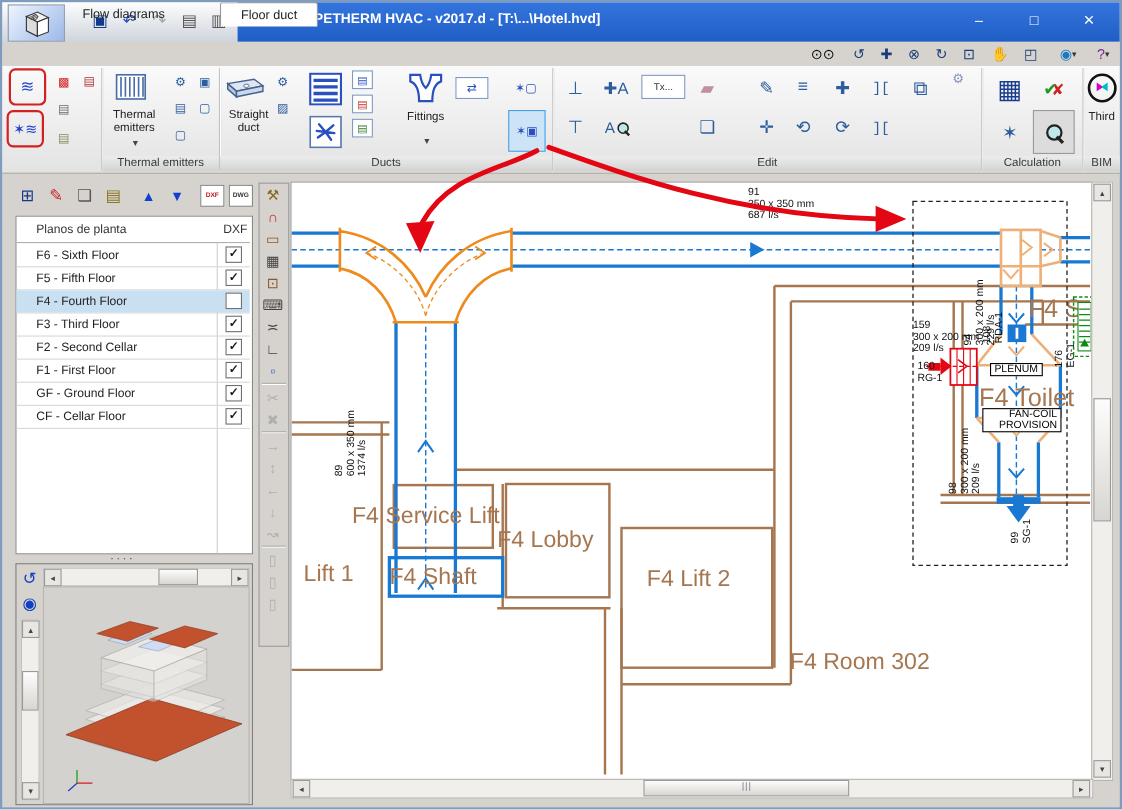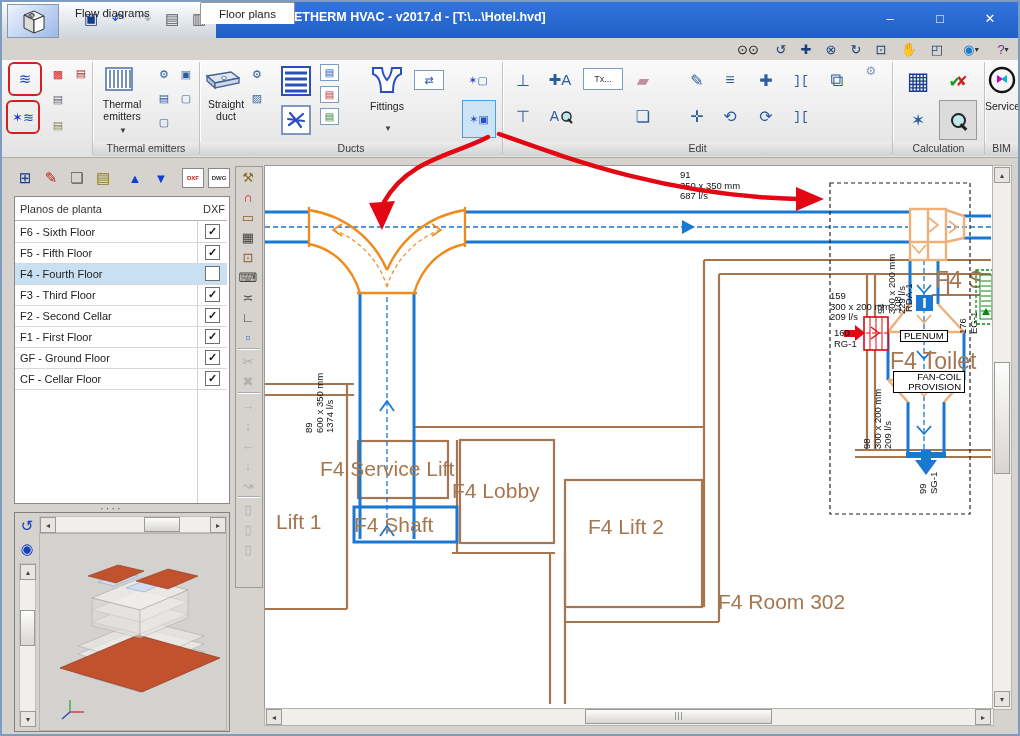--- a/index.html
+++ b/index.html
@@ -28,21 +28,21 @@
   .caret{position:absolute;font-size:8px;color:#444}
   .seltool{background:#cde4f7;border:1px solid #46a0e8!important}
   .boxic{border:1px solid #7e9cc2;background:#fff}
   .mag{width:11px;height:11px;border:2.5px solid #222;border-radius:50%;position:relative;background:#bfe8ea}
   .mag:after{content:"";position:absolute;width:3px;height:8px;background:#222;left:9px;top:8px;transform:rotate(-45deg)}
   
   .sidepanel{left:8px;top:160px;width:220px;height:572px}
   .pic{position:absolute;width:22px;height:22px;display:flex;align-items:center;justify-content:center;font-size:15px}
   .ftable{position:absolute;left:4px;top:34px;width:214px;height:306px;background:#fff;border:1px solid #8a8a8a;font-size:11px}
   .frow{position:absolute;left:0;width:212px;height:21px;border-bottom:1px solid #d8d8d8;display:flex;align-items:center}
-  .frow .fl{padding-left:5px;flex:1}
+  .frow .fl{padding-left:18px;flex:1}
   .fhead{font-size:11px;color:#333}
   .cbx{position:absolute;left:190px;width:13px;height:13px;border:1px solid #707070;background:#fff;font-size:11px;line-height:12px;text-align:center;font-weight:bold;color:#1a1a1a}
   .coldiv{position:absolute;left:182px;top:0;width:1px;height:100%;background:#d0d0d0}
   .sel{background:#c9dff2}
   .preview{position:absolute;left:4px;top:350px;width:214px;height:218px;border:1px solid #808080;background:#d6d3ce}
   .sbtn{position:absolute;width:14px;height:14px;background:#e8e6e2;border:1px solid #9a9a9a;font-size:8px;display:flex;align-items:center;justify-content:center;color:#444}
   .sthumb{position:absolute;background:linear-gradient(#fdfdfd,#d8d6d2);border:1px solid #9a9a9a}
   .strack{position:absolute;background:#f1efec;border:1px solid #c2c0bc}
   
   .canvastools{left:233px;top:164px;width:26px;height:420px;background:#d6d3ce;border:1px solid #9a9a9a}
@@ -86,21 +86,21 @@
   <span class="ab qa" style="left:186px;color:#555">▥</span>
   <span class="ab qa" style="left:216px;color:#fff">↗<span style="font-size:8px">▾</span></span>
 
   <div class="ab wtitle">CYPETHERM HVAC - v2017.d - [T:\...\Hotel.hvd]</div>
   <div class="ab wbtn" style="left:868px">–</div>
   <div class="ab wbtn" style="left:918px">□</div>
   <div class="ab wbtn" style="left:968px">✕</div>
 
   <div class="ab tabrow"></div>
   <div class="ab tab" style="left:55px">Flow diagrams</div>
-  <div class="ab tab active" style="left:198px">Floor plans</div>
+  <div class="ab tab active" style="left:198px">Floor duct</div>
 
   <span class="ab navic" style="left:735px;top:37px;color:#111">⊙⊙</span>
   <span class="ab navic" style="left:768px;top:37px">↺</span>
   <span class="ab navic" style="left:793px;top:37px">✚</span>
   <span class="ab navic" style="left:818px;top:37px">⊗</span>
   <span class="ab navic" style="left:843px;top:37px">↻</span>
   <span class="ab navic" style="left:868px;top:37px">⊡</span>
   <span class="ab navic" style="left:896px;top:37px">✋</span>
   <span class="ab navic" style="left:924px;top:37px">◰</span>
   <span class="ab navic" style="left:958px;top:37px;color:#1a7ac8">◉<span style="font-size:8px;color:#333">▾</span></span>
@@ -216,21 +216,21 @@
     <div class="rsep" style="left:982px"></div>
 
     <div class="rgroup" style="left:983px;width:33px">
       <span class="ric" style="left:2px;top:4px;width:30px;height:32px">
         <svg width="28" height="28" viewBox="0 0 28 28">
           <circle cx="14" cy="14" r="12" fill="none" stroke="#111" stroke-width="2.4"></circle>
           <path d="M9 9l6 4-6 4z" fill="#cc00cc"></path>
             <path d="M19 9l-6 4 6 4z" fill="#00bbcc"></path>
         </svg>
       </span>
-      <div class="rlbl" style="left:0;top:40px;width:33px">Service</div>
+      <div class="rlbl" style="left:0;top:40px;width:33px">Third</div>
       <div class="rglabel">BIM</div>
     </div>
   </div>
 
   <div class="ab sidepanel">
     <span class="pic" style="left:4px;top:5px;color:#123a8a">⊞</span>
     <span class="pic" style="left:30px;top:5px;color:#c02020">✎</span>
     <span class="pic" style="left:56px;top:5px;color:#555">❏</span>
     <span class="pic" style="left:82px;top:5px;color:#887722">▤</span>
     <span class="pic" style="left:114px;top:5px;color:#1040d0;font-size:13px">▲</span>

